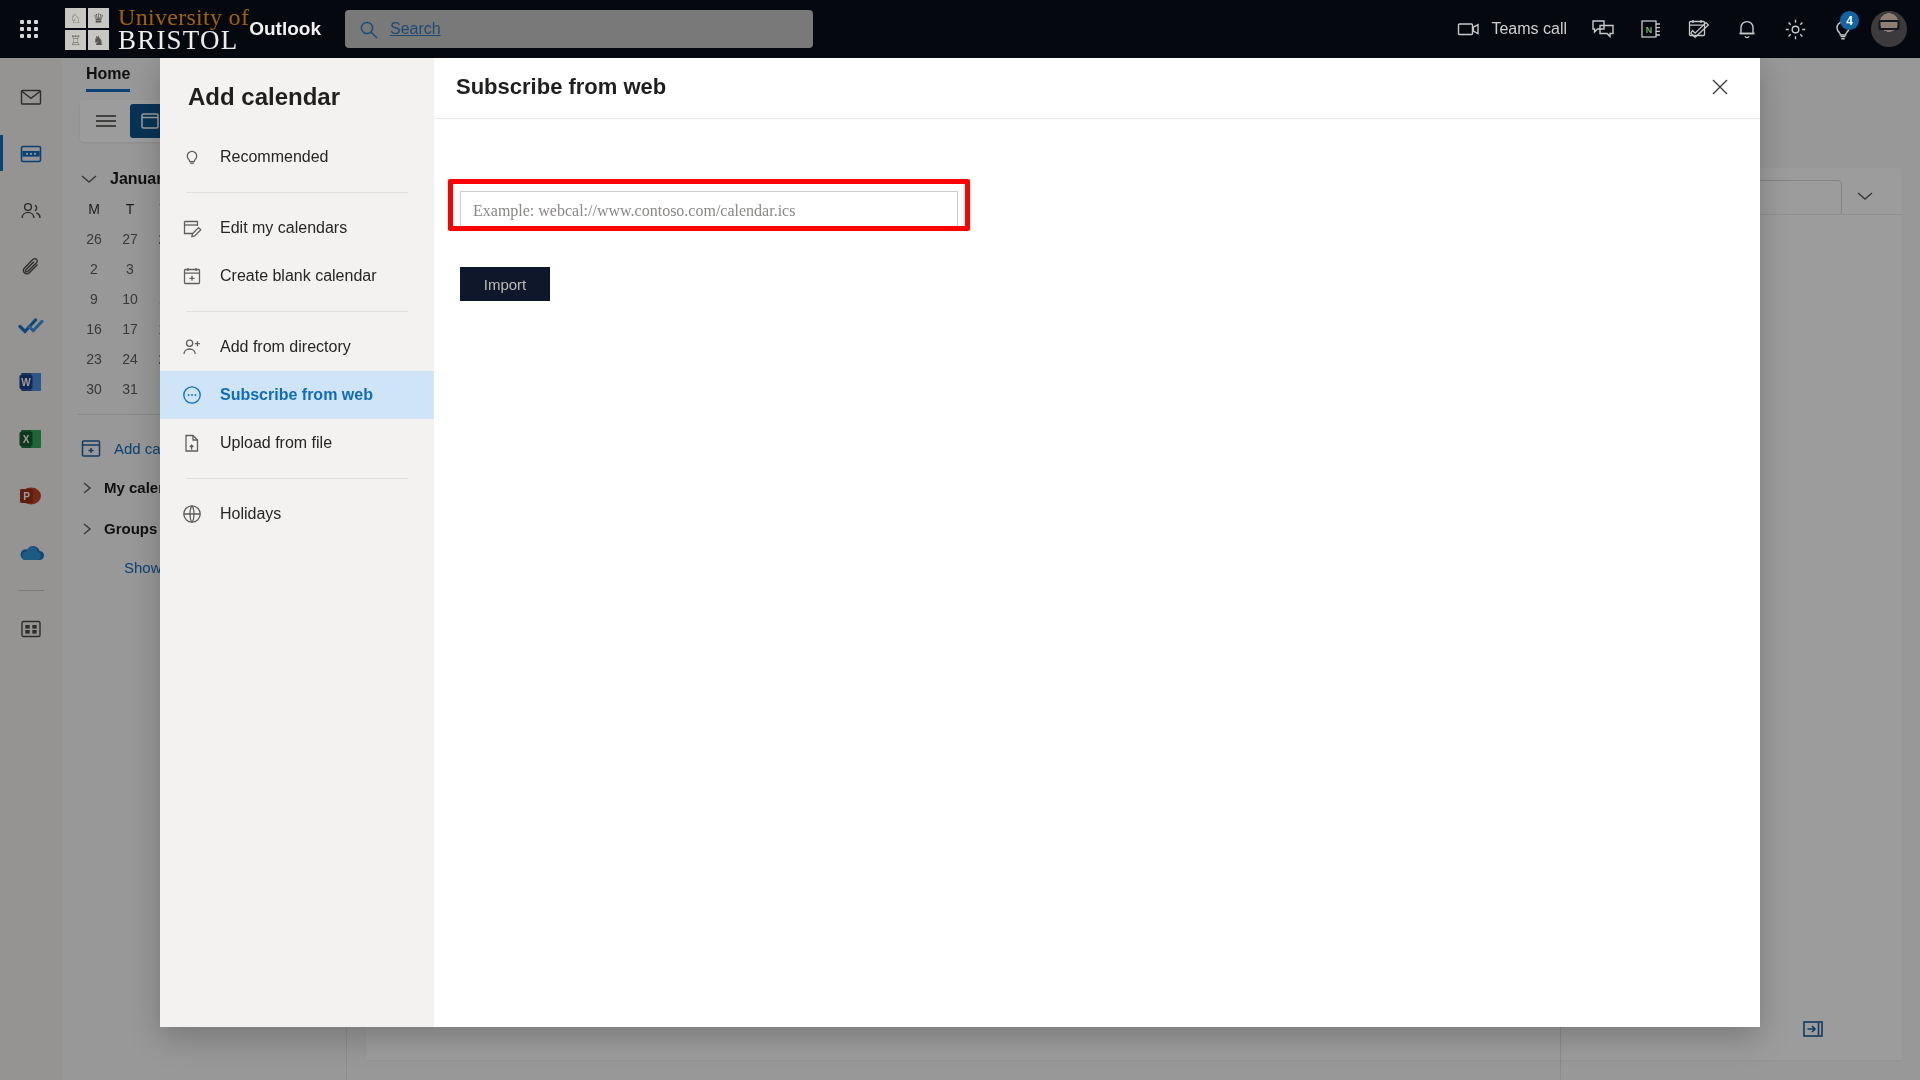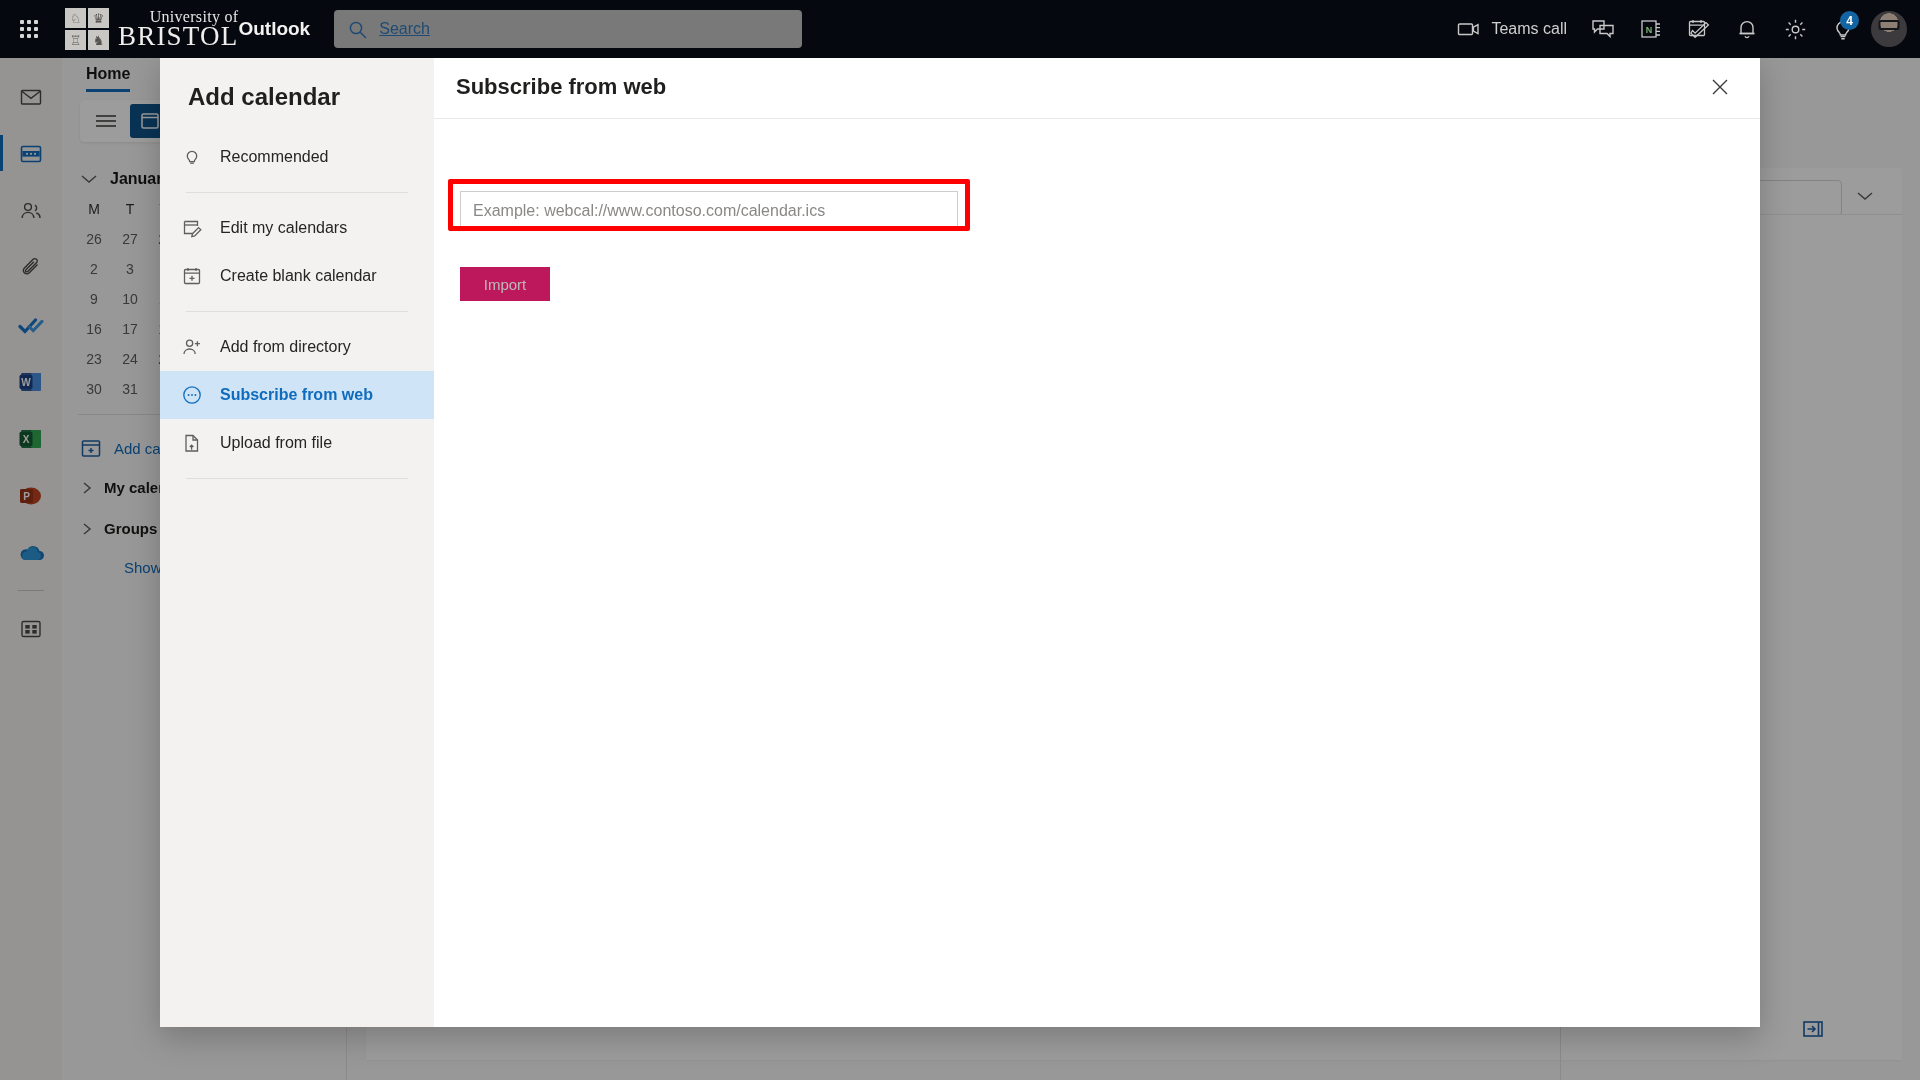--- a/index.html
+++ b/index.html
@@ -33,21 +33,21 @@
     color: #eceae7;
   }
   .crest { display: flex; flex-direction: column; gap: 2px; }
   .crest-row { display: flex; gap: 2px; }
   .crest-cell {
     width: 21px; height: 20px; background: #c9c7c3;
     display: flex; align-items: center; justify-content: center;
     font-size: 13px; color: #55534f;
   }
   .brand-text { line-height: 1.0; font-family: "Liberation Serif", serif; }
-  .brand-text .l1 { font-size: 16px; letter-spacing: .3px; color:#e5e5e5;text-align:right; }
+  .brand-text .l1 { font-size: 24px; letter-spacing: .3px; color:#a16207;text-align:right; }
   .brand-text .l2 { font-size: 27px; letter-spacing: 1.2px; color:#efeeec; margin-top: -2px; }
   .app-name {
     color: #f3f2f1; font-size: 19px; font-weight: 600;
     white-space: nowrap;
   }
   .search-box {
     margin-left: 24px; width: 468px; height: 38px;
     background: #797979; border-radius: 4px;
     display: flex; align-items: center; gap: 12px; padding: 0 14px;
     cursor: text;
@@ -228,26 +228,26 @@
   .desc { font-size: 16px; color: #323130; line-height: 1.45; }
   .url-wrap { position: relative; margin-top: 30px; width: 522px; }
   .url-hl {
     position: absolute; left: -12px; top: -12px;
     width: 522px; height: 52px; border: 5px solid #fe0000; border-radius: 2px;
     pointer-events: none;
   }
   .url-input {
     width: 498px; height: 40px; border: 1px solid #cfcdcb;
     font-size: 16px; color: #323130; padding: 0 12px;
-    font-family: Liberation Sans, sans-serif; background: #fff;
+    font-family: Liberation Serif, serif; background: #fff;
   }
   .url-input::placeholder { color: #8a8886; }
   .import-btn {
     margin-top: 36px; width: 90px; height: 34px;
-    background: #be185d; border: none; color: #bdbbb9;
+    background: #0f172a; border: none; color: #bdbbb9;
     font-size: 15px; font-family: "Liberation Sans", sans-serif;
     cursor: default;
   }
   svg { display: block; }
 </style>
 </head>
 <body>
 
 <div class="rail">
   <div class="rail-item">
@@ -541,20 +541,29 @@
           <span class="ico">
             <svg width="20" height="20" viewBox="0 0 20 20" fill="none" stroke="#605e5c" stroke-width="1.3">
               <path d="M4 2.5h7l4.5 4.5V18H4z"></path>
               <path d="M11 2.5V7h4.5"></path>
               <path d="M9.6 16.8v-4.4M7.8 14l1.8-1.8 1.8 1.8"></path>
             </svg>
           </span>
           <span>Upload from file</span>
         </div>
         <div class="nav-sep"></div>
+        <div class="nav-item">
+          <span class="ico">
+            <svg width="20" height="20" viewBox="0 0 20 20" fill="none" stroke="#605e5c" stroke-width="1.3">
+              <circle cx="10" cy="10" r="8.2"></circle>
+              <path d="M1.8 10h16.4M10 1.8c2.6 2.5 2.6 13.9 0 16.4M10 1.8C7.4 4.3 7.4 15.7 10 18.2"></path>
+            </svg>
+          </span>
+          <span>Holidays</span>
+        </div>
       </div>
   </div>
 
   <div class="dlg-main">
     <div class="dlg-head">
       <h3>Subscribe from web</h3>
       <div class="close-x">
         <span>
           <svg width="20" height="20" viewBox="0 0 20 20" stroke="#3b3a39" stroke-width="1.4">
               <path d="M3 3l14 14M17 3L3 17"></path>

